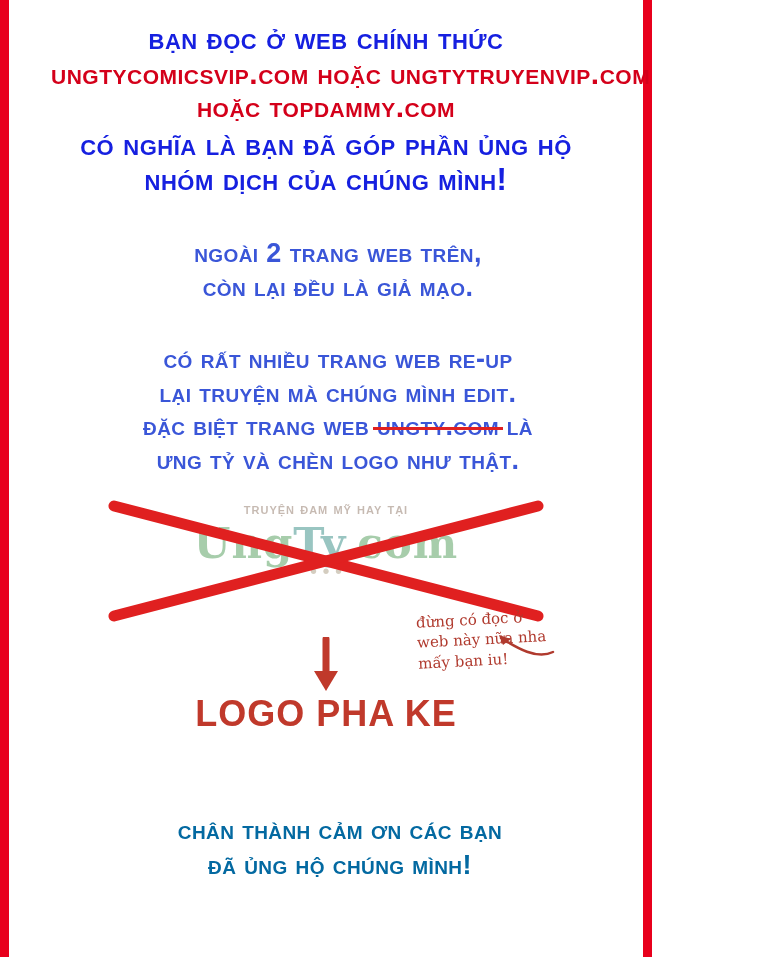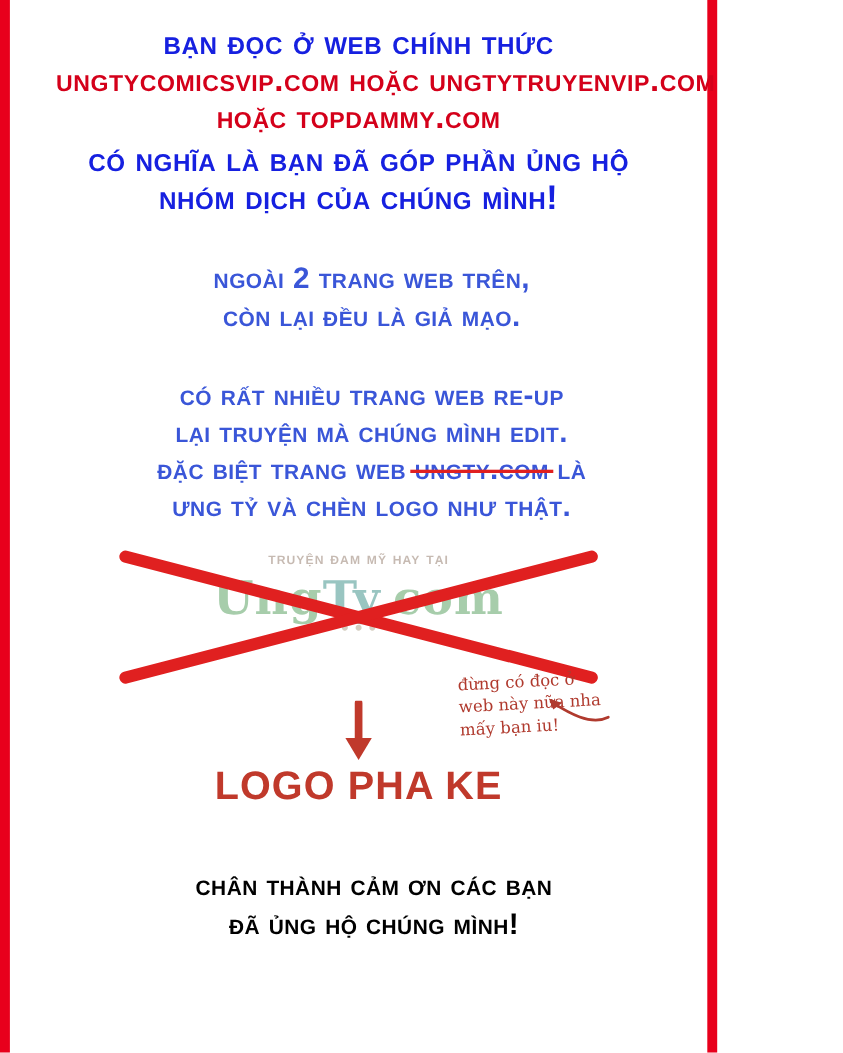--- a/index.html
+++ b/index.html
@@ -167,22 +167,22 @@
     color: #c0392b;
     font-size: 36px;
     font-weight: 700;
     letter-spacing: 1px;
     font-family: "Liberation Sans", sans-serif;
     text-align: center;
   }
 
   
   .thanks {
-    margin-top: 53px;
-    color: #000000;
+    margin-top: 78px;
+    color: #0369a1;
     padding-left: 28px;
   }
   .thanks .line {
     font-size: 27px;
     font-weight: 700;
     line-height: 1.3;
     font-variant: small-caps;
     text-transform: lowercase;
     letter-spacing: 0.4px;
   }

